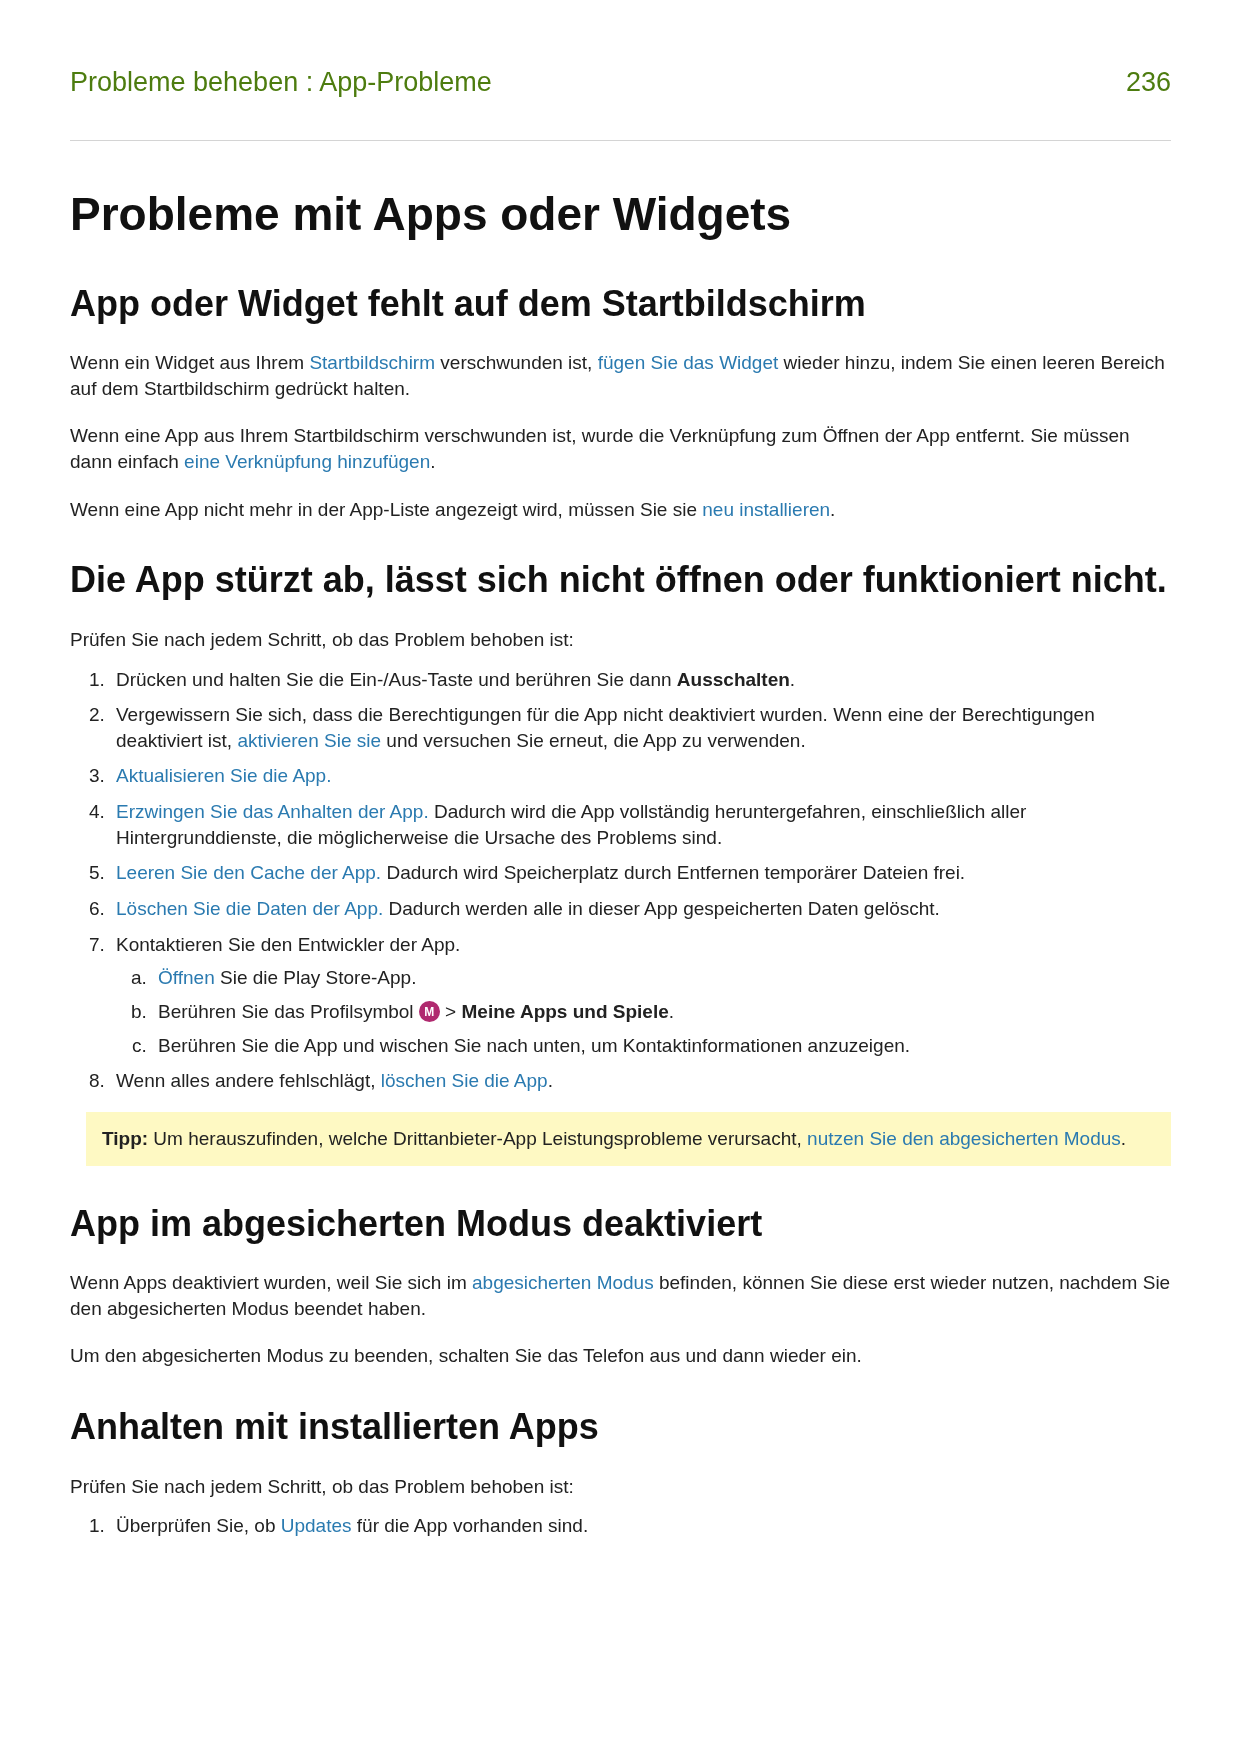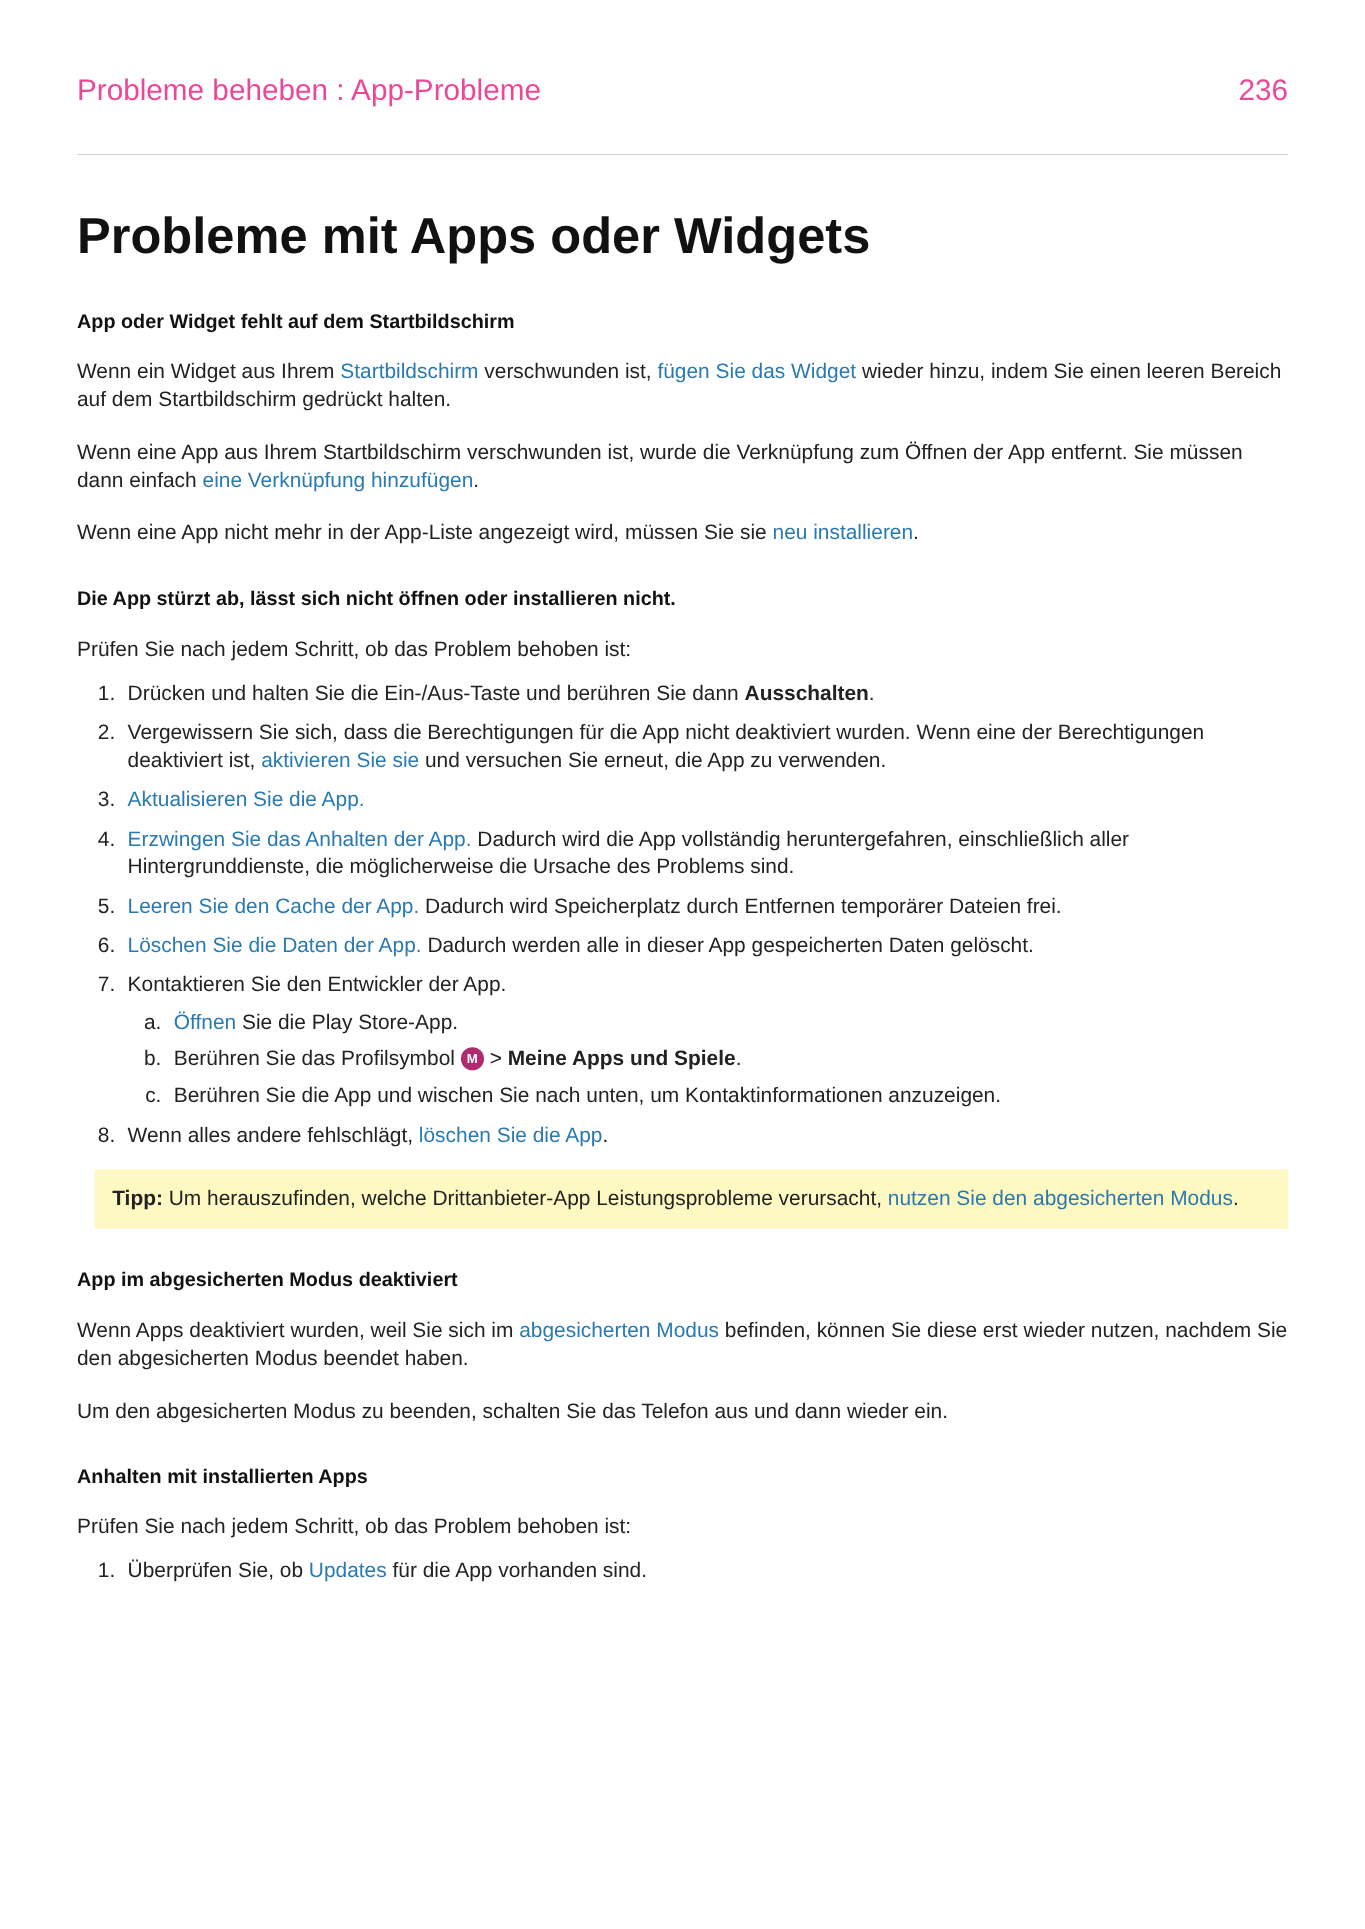--- a/index.html
+++ b/index.html
@@ -10,38 +10,38 @@
     color:#222;
     font-size:19px;
     line-height:1.35;
     box-sizing:border-box;
     padding:64px 70px 0 70px;
   }
   .header-row{
     display:flex;
     justify-content:space-between;
     align-items:baseline;
-    color:#ec4899;
+    color:#4d7c0f;
     font-size:27px;
     font-weight:400;
     margin-bottom:40px;
   }
   .rule{
     border:none;
     border-top:1px solid #d4d4d4;
     margin:0 0 42px 0;
   }
   h1{
     font-size:46px;
     font-weight:700;
     margin:0 0 30px 0;
     color:#111;
   }
   h2{
-    font-size:18px;
+    font-size:36px;
     font-weight:700;
     margin:34px 0 14px 0;
     color:#111;
   }
   p{margin:22px 0 14px 0;}
   a.link, .link{
     color:#2a7ab0;
     text-decoration:none;
   }
   ol.num{
@@ -103,21 +103,21 @@
 </p>
 
 <p>
   <span>Wenn eine App aus Ihrem Startbildschirm verschwunden ist, wurde die Verknüpfung zum Öffnen der App entfernt. Sie müssen dann einfach </span><a class="link">eine Verknüpfung hinzufügen</a><span>.</span>
 </p>
 
 <p>
   <span>Wenn eine App nicht mehr in der App-Liste angezeigt wird, müssen Sie sie </span><a class="link">neu installieren</a><span>.</span>
 </p>
 
-<h2>Die App stürzt ab, lässt sich nicht öffnen oder installieren nicht.</h2>
+<h2>Die App stürzt ab, lässt sich nicht öffnen oder funktioniert nicht.</h2>
 <p>Prüfen Sie nach jedem Schritt, ob das Problem behoben ist:</p>
 
 <ol class="num">
   <li>
     <p>
       <span>Drücken und halten Sie die Ein-/Aus-Taste und berühren Sie dann </span><span class="bold">Ausschalten</span><span>.</span>
     </p>
   </li>
   <li>
     <span>Vergewissern Sie sich, dass die Berechtigungen für die App nicht deaktiviert wurden. Wenn eine der Berechtigungen deaktiviert ist, </span><a class="link">aktivieren Sie sie</a><span> und versuchen Sie erneut, die App zu verwenden.</span>

